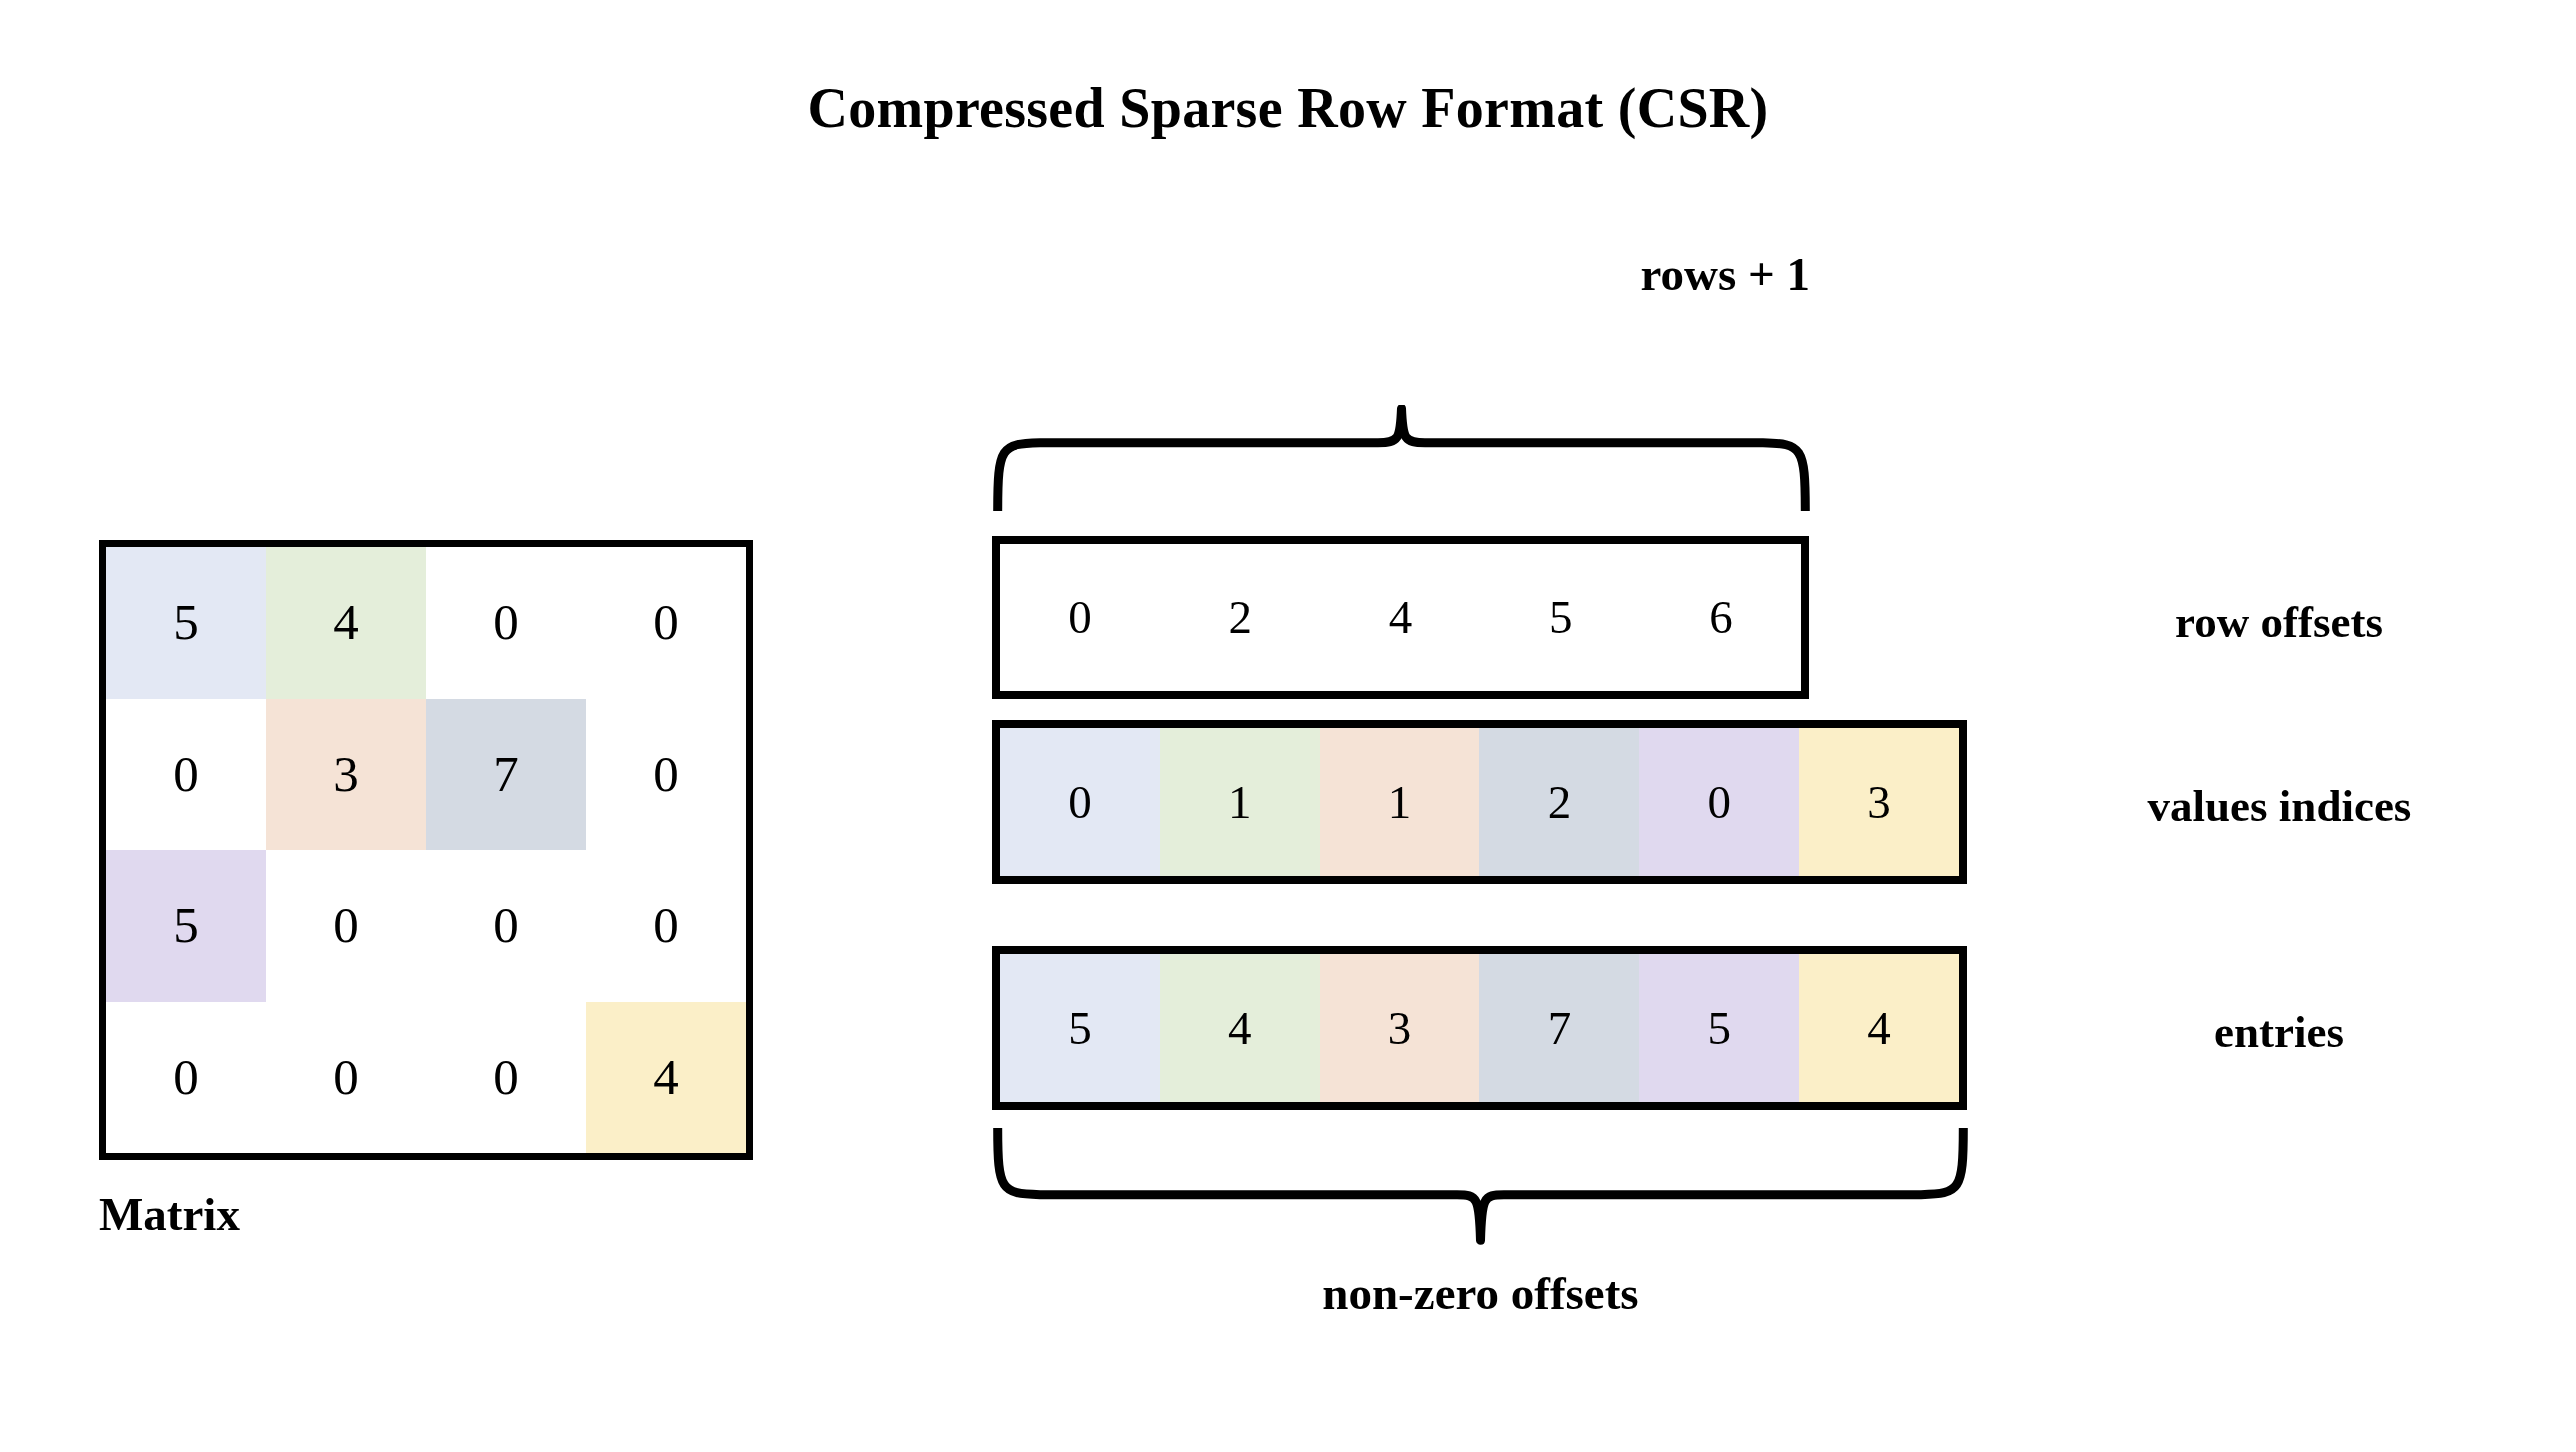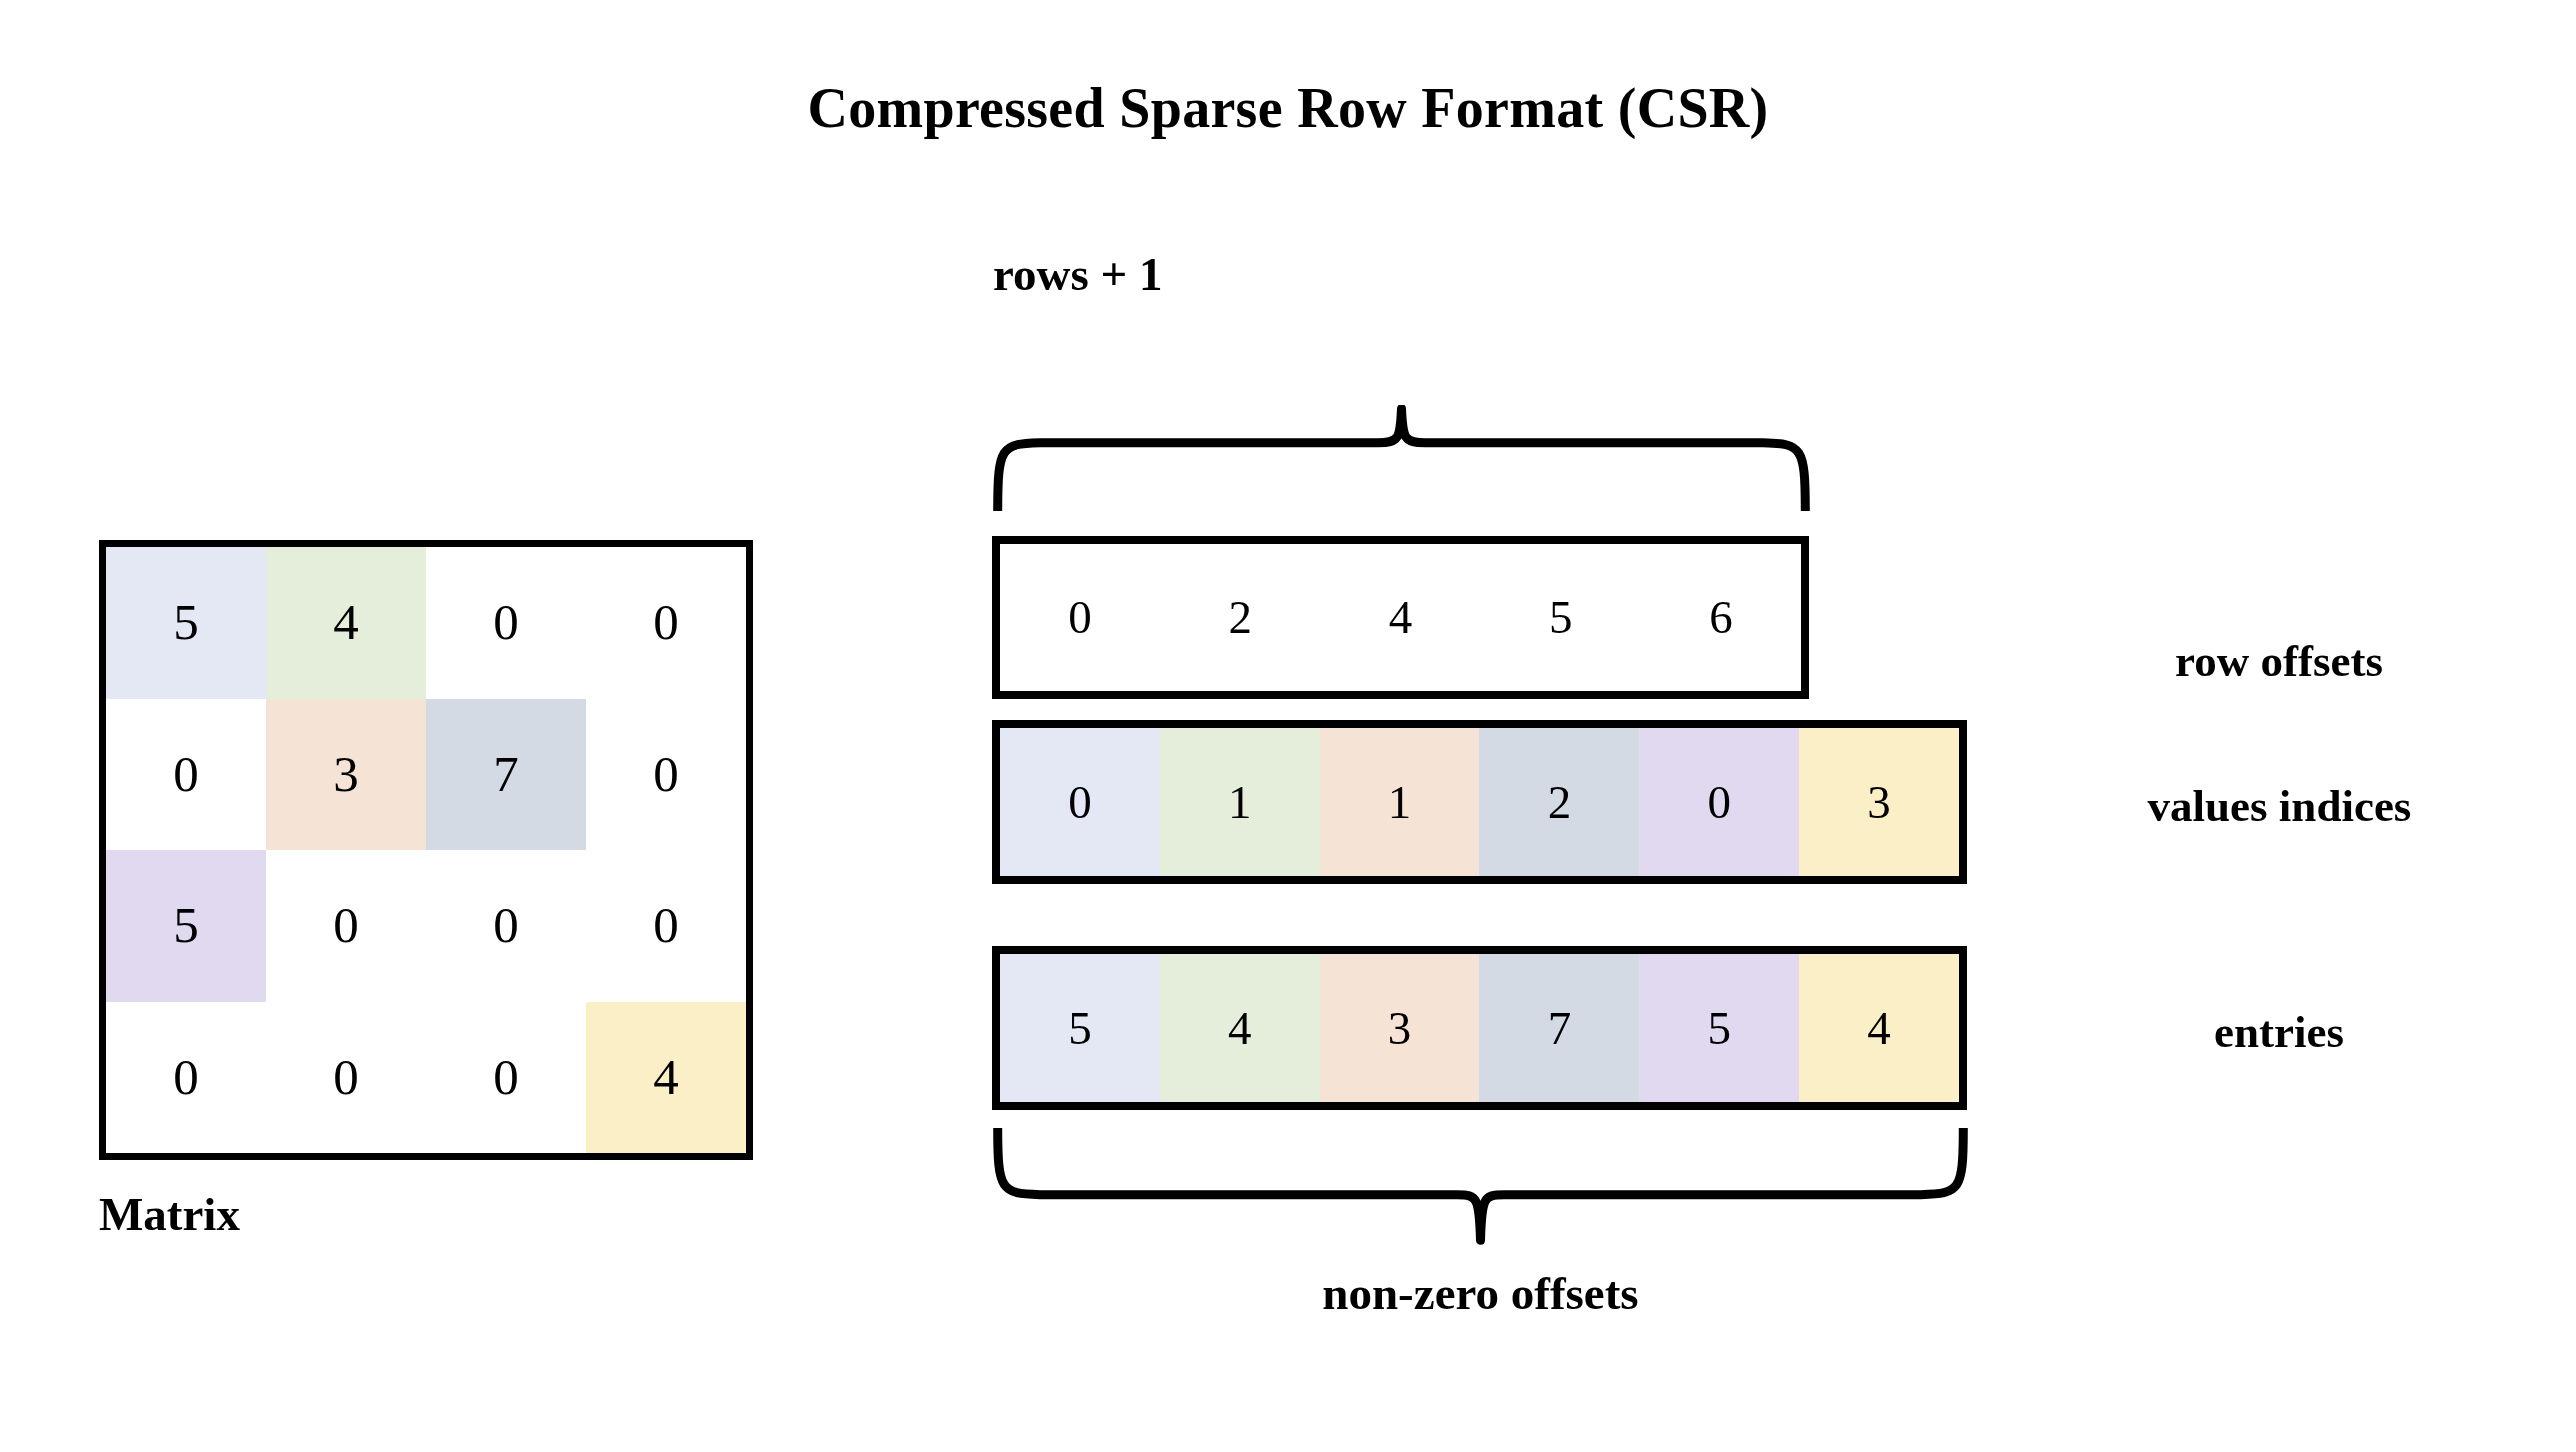--- a/index.html
+++ b/index.html
@@ -104,21 +104,20 @@
     position: absolute;
     font-size: 45px;
     font-weight: bold;
     white-space: nowrap;
     text-align: center;
   }
   #label-row-offsets {
     left: 2044px;
     top: 596px;
     width: 470px;
-    margin-top: 39px;
   }
   #label-column-indices {
     left: 2021px;
     top: 780px;
     width: 517px;
   }
   #label-values {
     left: 2044px;
     top: 1006px;
     width: 470px;
@@ -143,21 +142,21 @@
     display: block;
     width: 100%;
     height: 100%;
   }
 
   #label-rows-plus-1 {
     position: absolute;
     left: 993px;
     top: 247px;
     width: 817px;
-    text-align: left;
+    text-align: right;
     font-size: 47px;
     font-weight: bold;
   }
   #label-nonzero {
     position: absolute;
     left: 993px;
     top: 1266px;
     width: 975px;
     text-align: center;
     font-size: 47px;

